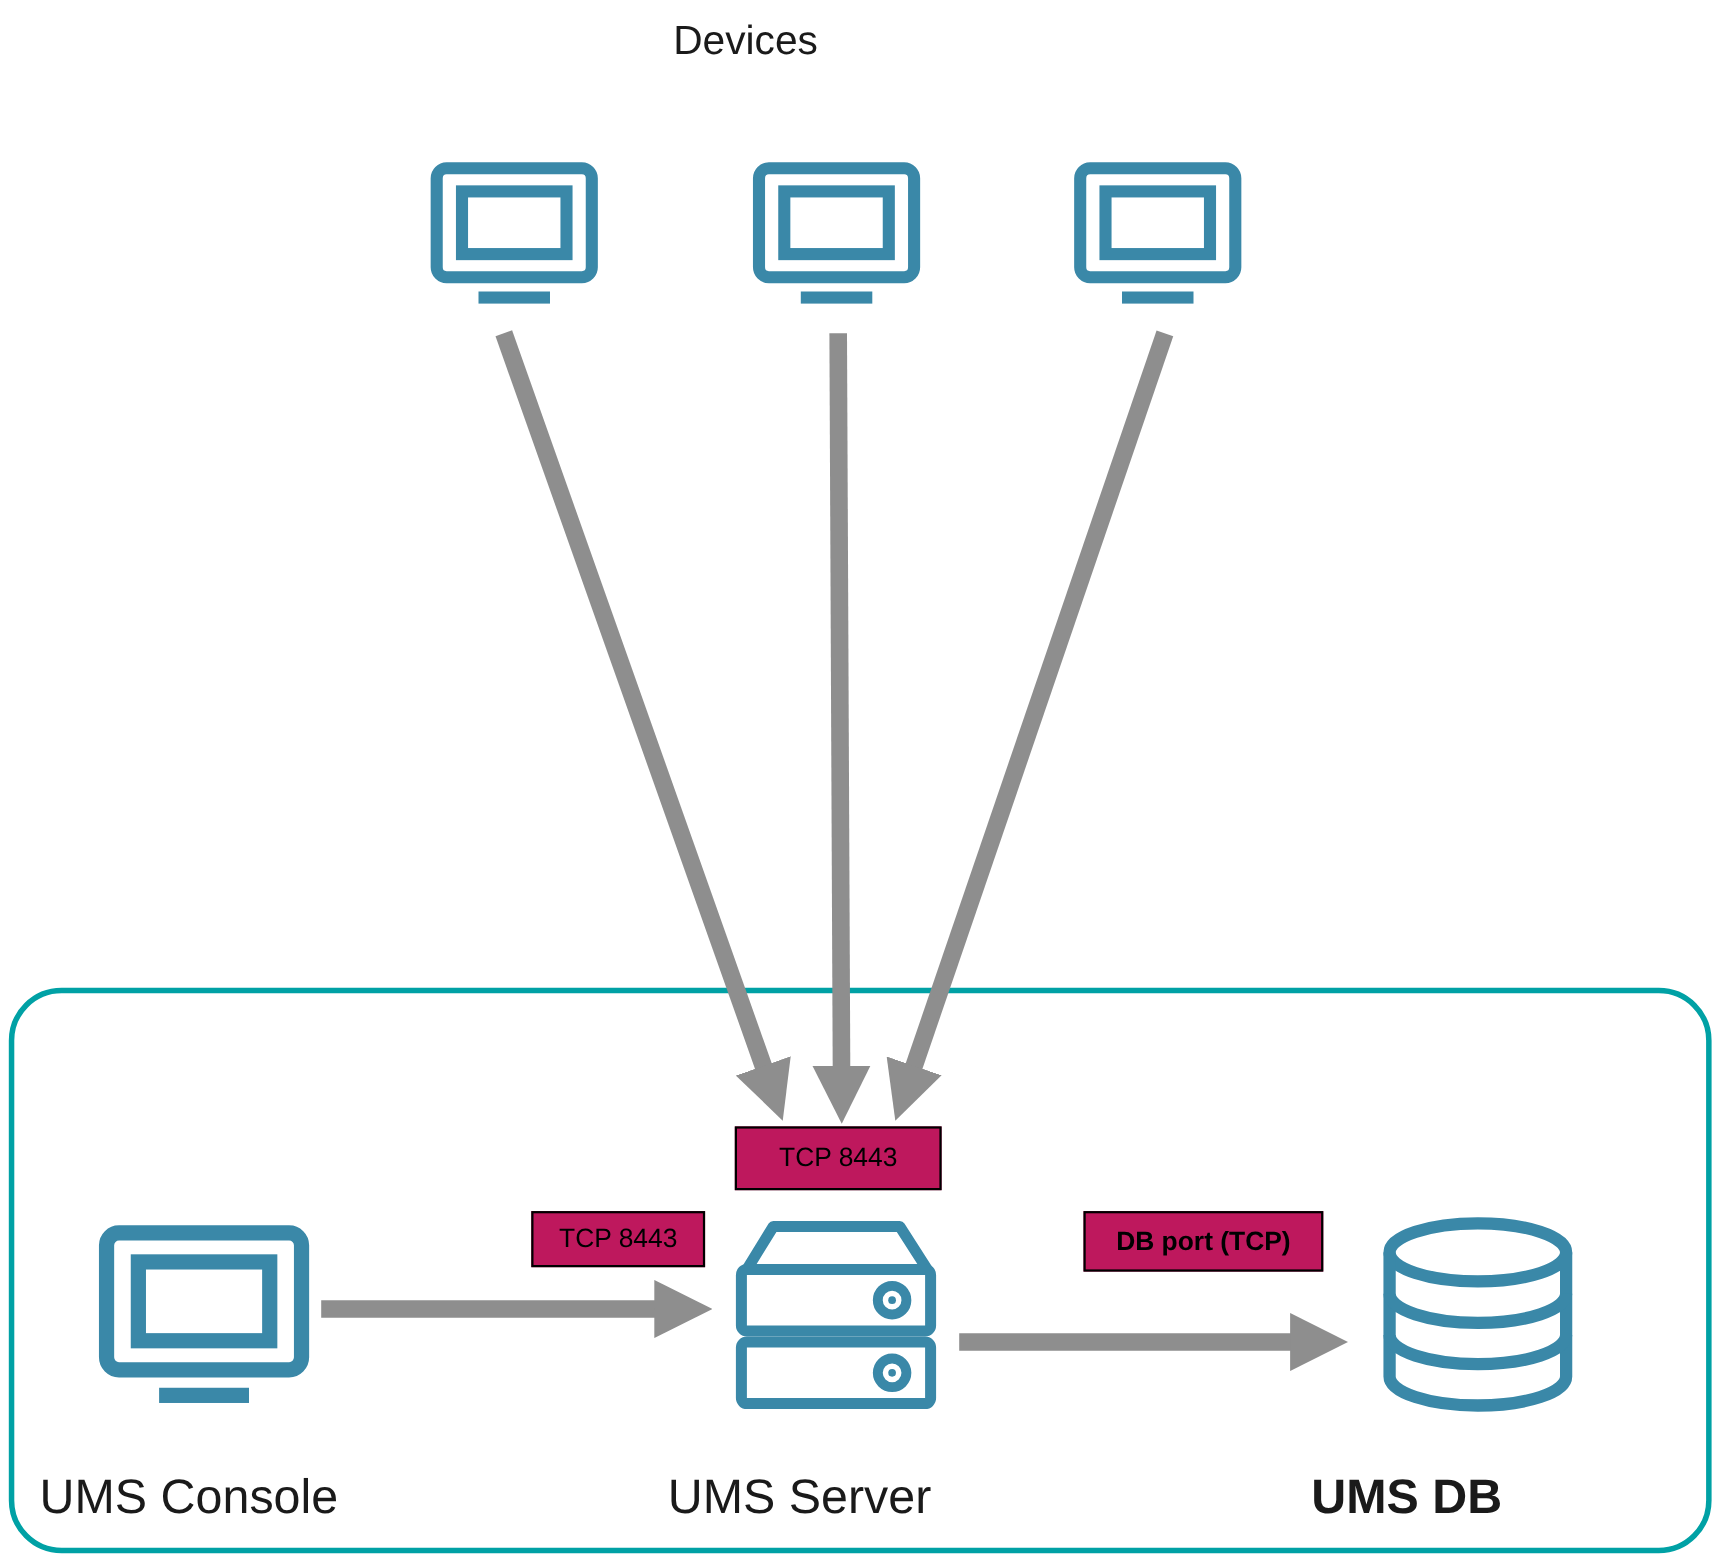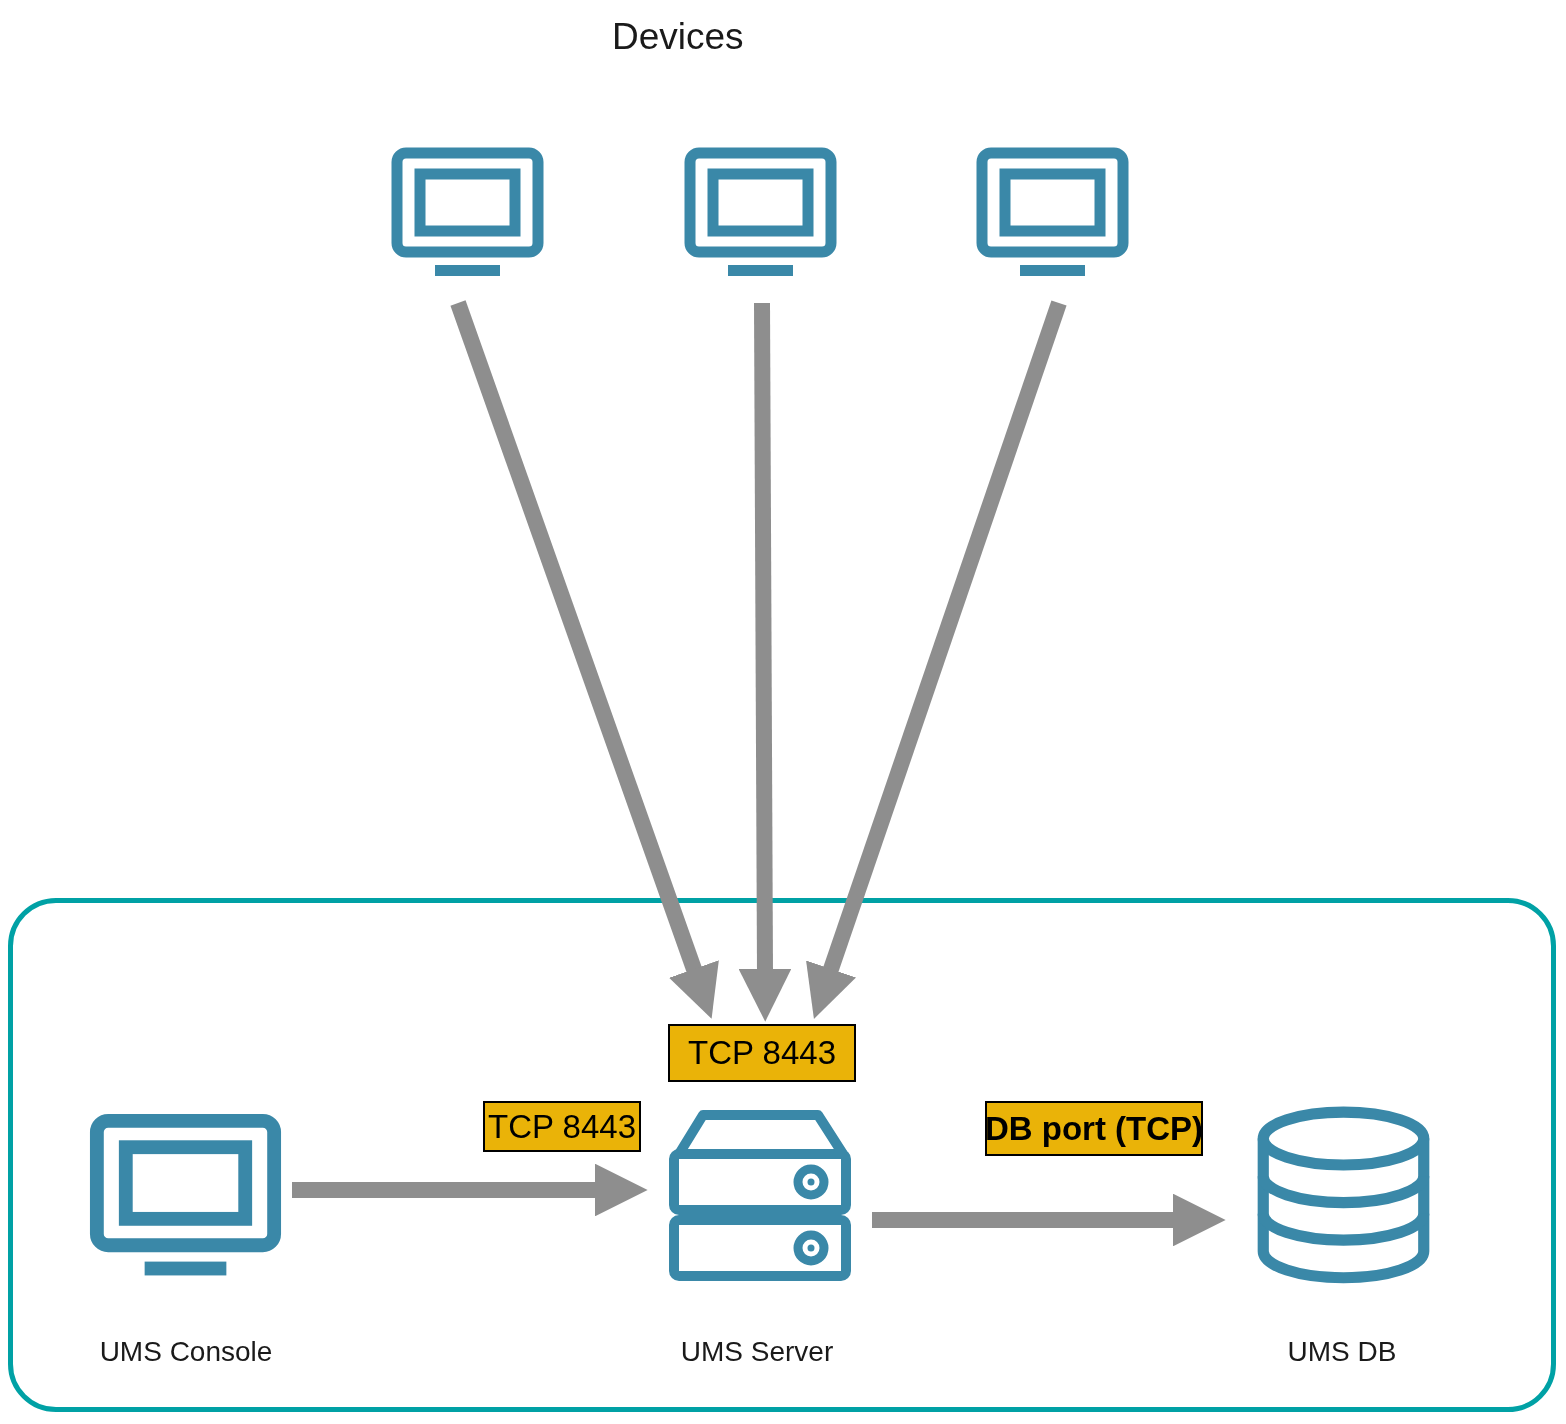--- a/index.html
+++ b/index.html
@@ -20,29 +20,29 @@
     left: 0; top: 0;
     pointer-events: none;
   }
 
   .title-label {
     font-size: 37px;
     text-align: left;
     color: var(--color-text, #1a1a1a);
   }
   .node-label {
-    font-size: 28px;
-    text-align: center;
+    font-size: 44px;
+    text-align: left;
     color: var(--color-text, #1a1a1a);
     white-space: nowrap;
   }
   .port-label {
-    background: #eab308;
+    background: #be185d;
     border: 2px solid var(--color-label-box-border, #000000);
-    font-size: 33px;
+    font-size: 24px;
     color: #000000;
     display: flex;
     align-items: center;
     justify-content: center;
     white-space: nowrap;
     padding: 2px 8px;
   }
 
   .boundary {
     border: 5px solid var(--color-boundary, #00a1a5);
@@ -127,15 +127,15 @@
     <ellipse class="icon-stroke" cx="90" cy="36" rx="79" ry="26" stroke-width="11"></ellipse>
     <path class="icon-stroke" d="M11,36 V147 A79,26 0 0 0 169,147 V36" stroke-width="11"></path>
     <path class="icon-stroke" d="M11,73 A79,26 0 0 0 169,73" stroke-width="11"></path>
     <path class="icon-stroke" d="M11,110 A79,26 0 0 0 169,110" stroke-width="11"></path>
   </svg>
 
   <div class="abs node-label" style="left:36px; top:1336px; width:300px;">UMS Console</div>
 
   <div class="abs node-label" style="left:607px; top:1336px; width:300px;">UMS Server</div>
 
-  <div class="abs node-label" style="left:1192px; top:1336px; width:300px;">UMS DB</div>
+  <div class="abs node-label" style="left:1192px; top:1336px; width:300px;font-weight:bold;">UMS DB</div>
 
 </div>
 
 </body></html>

